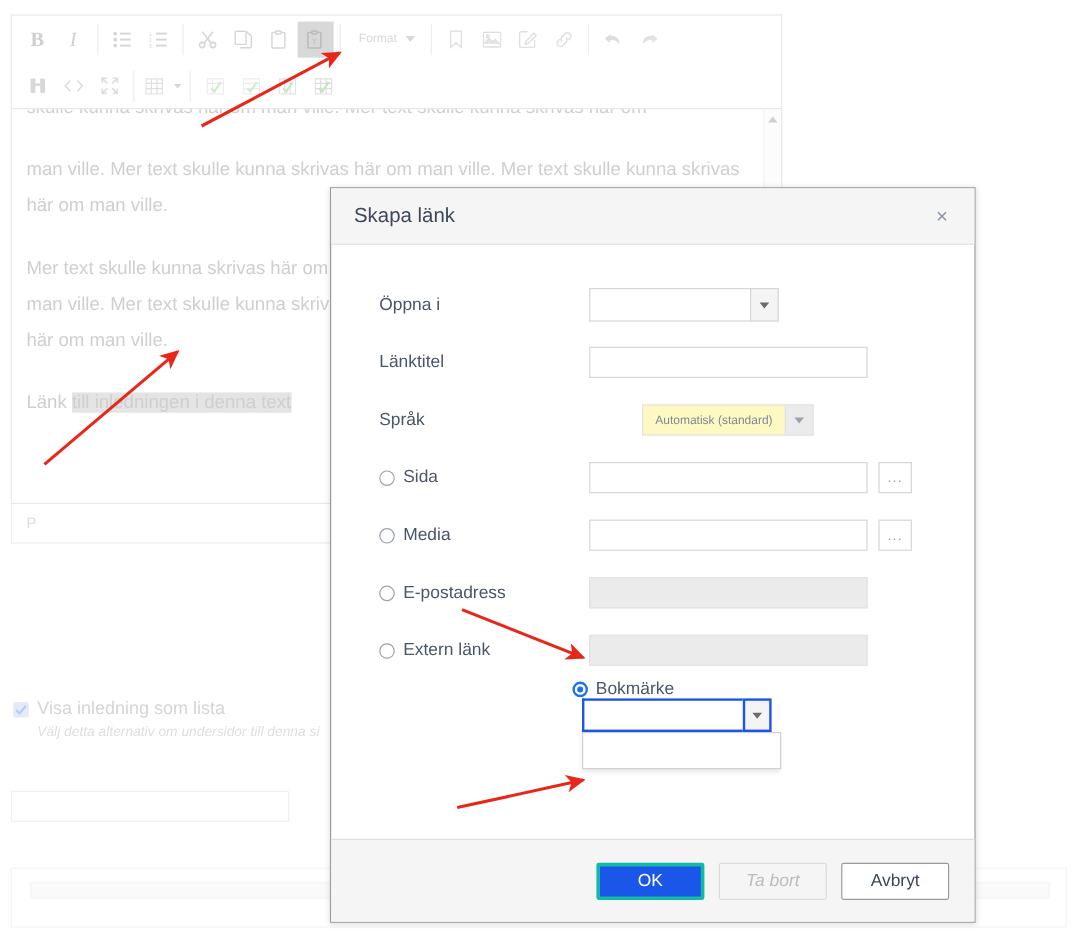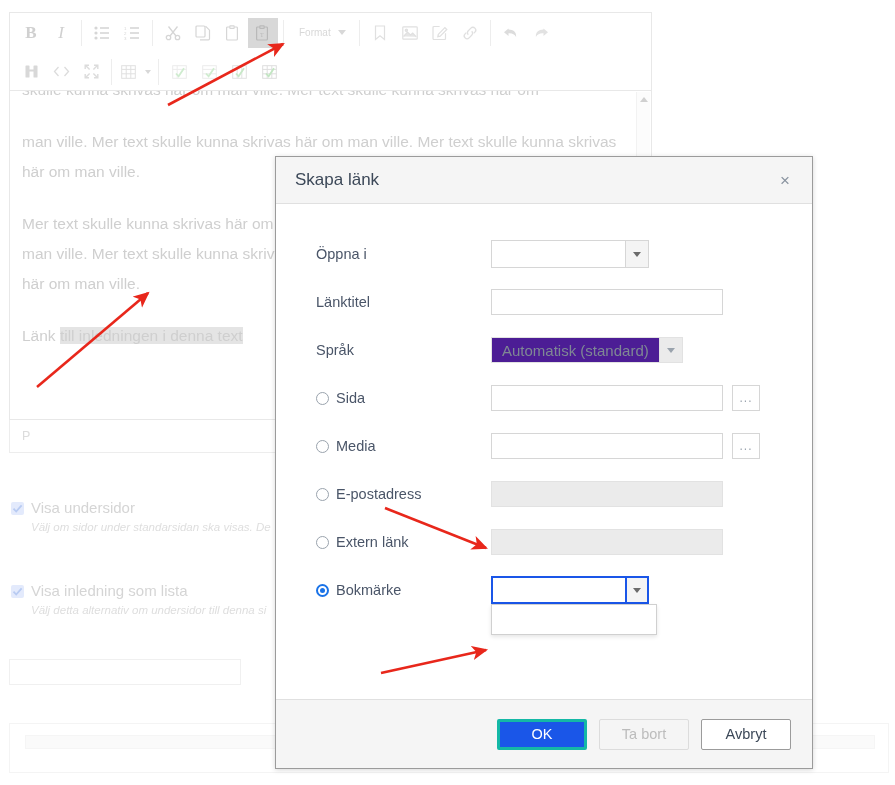--- a/index.html
+++ b/index.html
@@ -320,30 +320,31 @@
     display: block;
   }
   
   .sel-lang {
     display: flex;
     height: 26px;
     box-sizing: border-box;
   }
   .sel-lang .box {
     height: 26px;
-    background: #4c1d95;
+    background: #fef9c3;
     border: 1px solid #e2e2e2;
     border-right: none;
     box-sizing: border-box;
     display: flex;
     align-items: center;
     padding: 0 10px;
-    font-size: 15px;
+    font-size: 10px;
     color: #7f8894;
     white-space: nowrap;
+    margin-left: 44px;
   }
   .sel-lang .arw {
     width: 24px;
     height: 26px;
     border: 1px solid #e2e2e2;
     background: #ebebeb;
     box-sizing: border-box;
     display: flex;
     align-items: center;
     justify-content: center;
@@ -430,20 +431,21 @@
   .btn-primary {
     background: #1a56e8;
     color: #fff;
     border: 3px solid #14b8a6;
   }
   .btn-disabled {
     background: #f5f5f5;
     color: #bcbcbc;
     border: 1px solid #dcdcdc;
     cursor: default;
+    font-style: italic;
   }
   .btn-default {
     background: #fff;
     color: #3c4858;
     border: 1px solid #9b9b9b;
   }
 
   
   #arrows {
     position: absolute;
@@ -634,31 +636,20 @@
         <p>Mer text skulle kunna skrivas här om man ville. Mer text skulle kunna skrivas här om man ville. Mer text skulle kunna skrivas här om man ville. Mer text skulle kunna skrivas här om man ville.</p>
         <p><span>Länk </span><span class="sel-text">till inledningen i denna text</span></p>
       </div>
     </div>
 
     <div class="editor-status">
       <span>P</span>
     </div>
   </div>
 
-  <div class="opt-block" style="top:498px;">
-    <div class="opt-row">
-      <span class="chk">
-        <svg width="11" height="11" viewBox="0 0 11 11" fill="none" stroke="#b8cbf2" stroke-width="1.8">
-          <path d="M1.5 5.6l2.7 2.9L9.6 2.4"></path>
-        </svg>
-      </span>
-      <span class="opt-title">Visa undersidor</span>
-    </div>
-    <div class="opt-help">Välj om sidor under standarsidan ska visas. De</div>
-  </div>
 
   <div class="opt-block" style="top:581px;">
     <div class="opt-row">
       <span class="chk">
         <svg width="11" height="11" viewBox="0 0 11 11" fill="none" stroke="#b8cbf2" stroke-width="1.8">
           <path d="M1.5 5.6l2.7 2.9L9.6 2.4"></path>
         </svg>
       </span>
       <span class="opt-title">Visa inledning som lista</span>
     </div>
@@ -732,21 +723,21 @@
     </div>
 
     <div class="form-row">
       <div class="radio-label">
         <span class="radio"></span>
         <span>Extern länk</span>
       </div>
       <input class="txt disabled" type="text" disabled="" value="" style="">
     </div>
 
-    <div class="form-row" style="position:relative;">
+    <div class="form-row" style="position:relative;flex-direction:column;">
       <div class="radio-label">
         <span class="radio on"></span>
         <span>Bokmärke</span>
       </div>
       <div style="position:relative;">
         <div class="sel-wrap combo-focus">
           <div class="sel-box"></div>
           <div class="sel-arrow">
               <i></i>
             </div>

